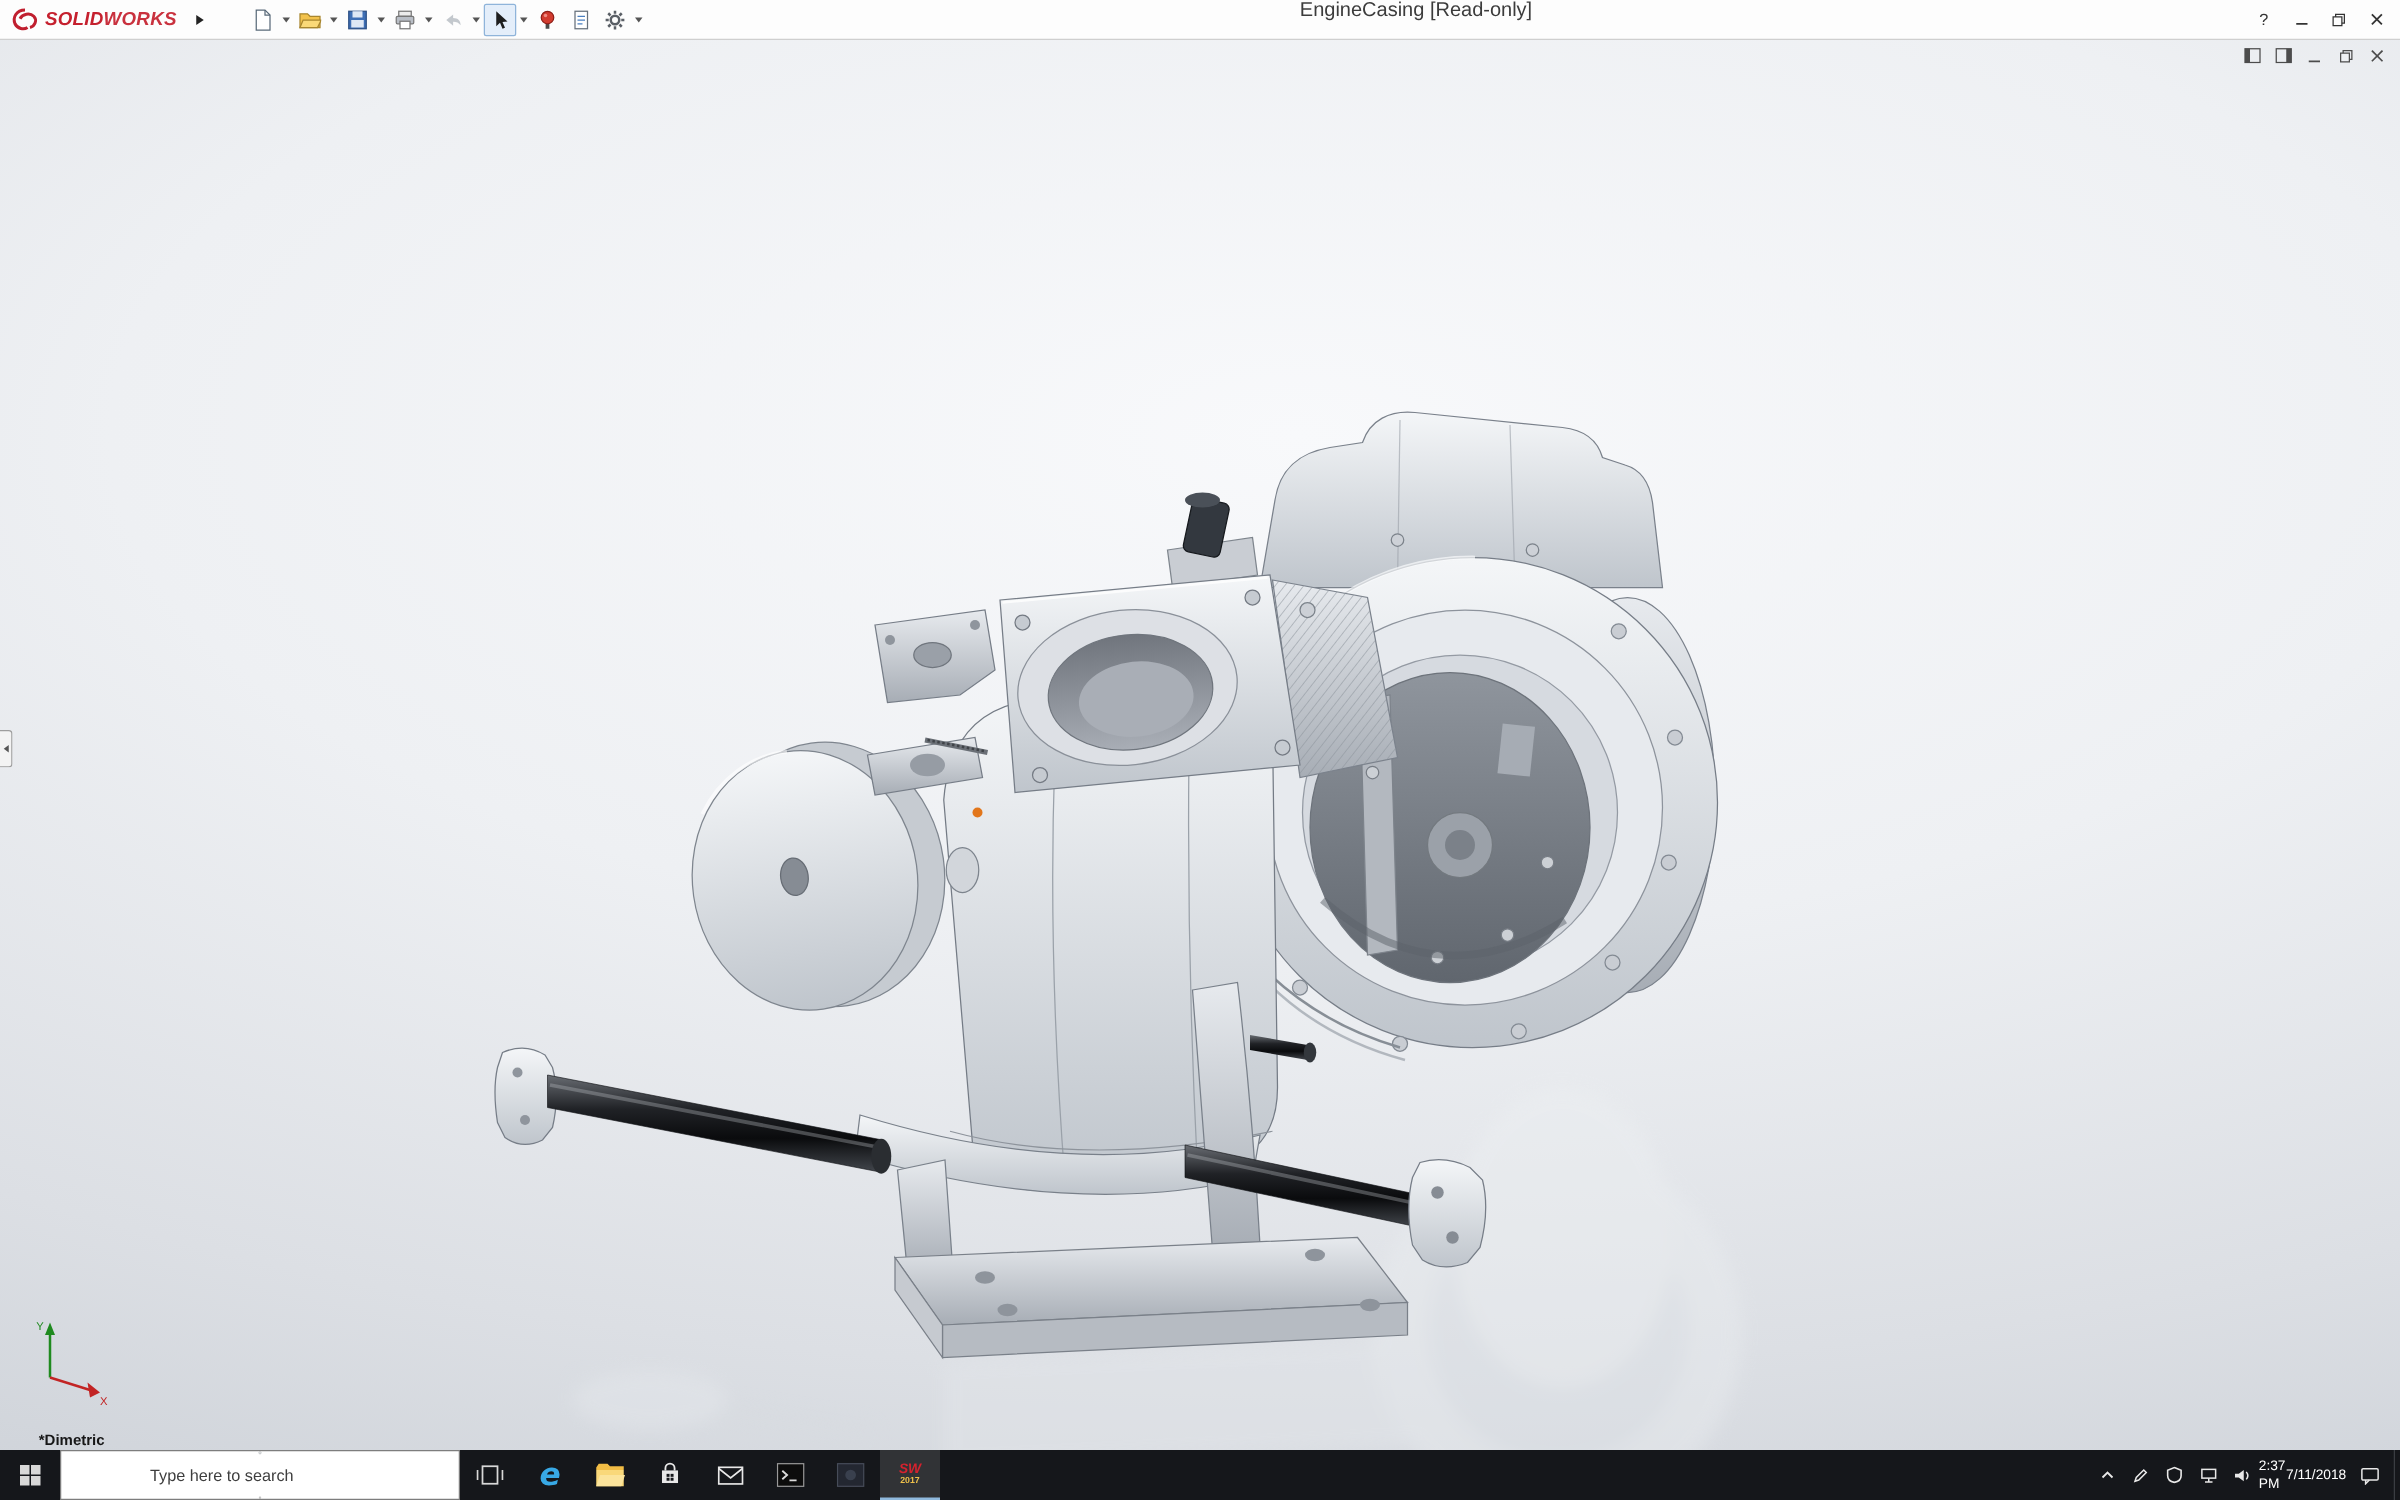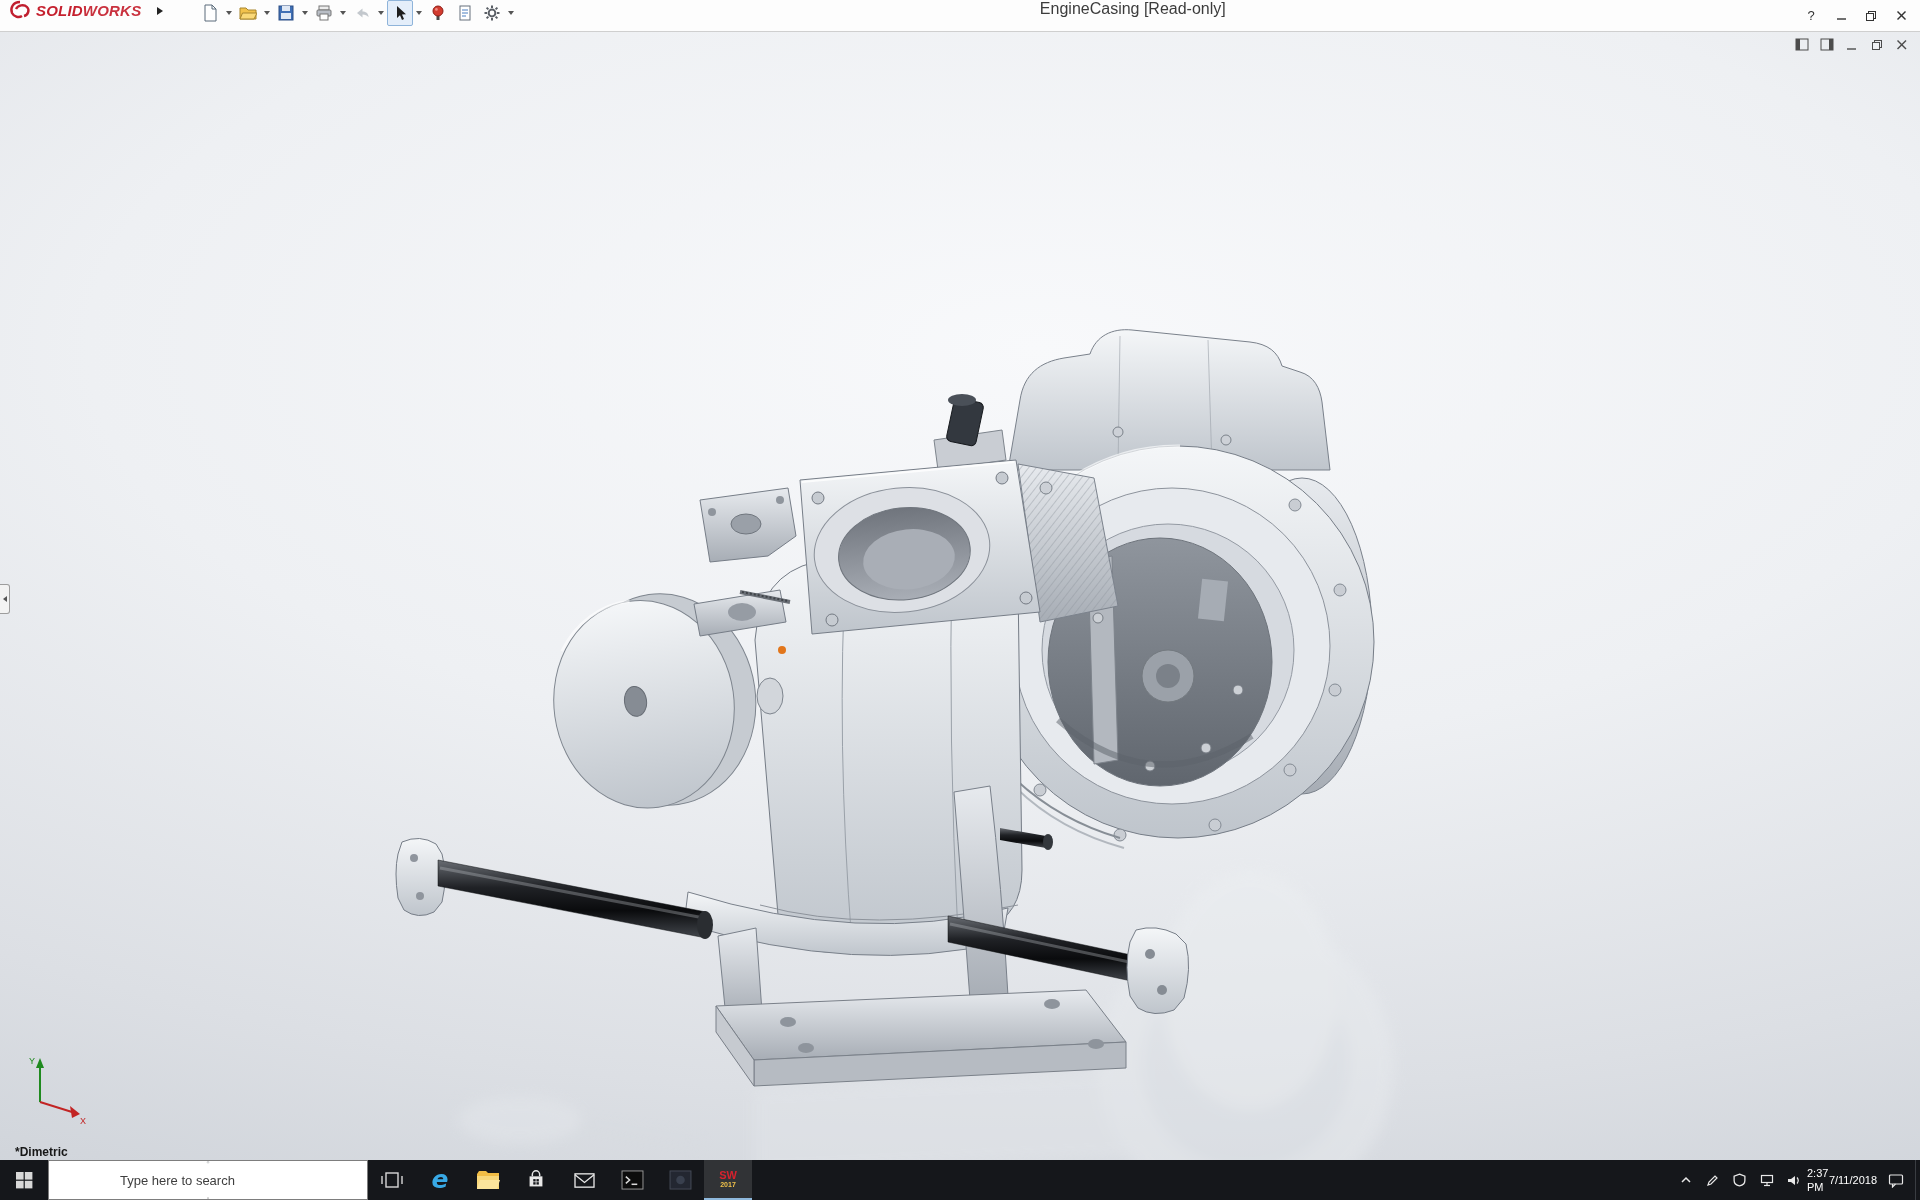--- a/index.html
+++ b/index.html
@@ -2,21 +2,21 @@
 <html><head>
 <meta charset="utf-8">
 <style>
   * { box-sizing: border-box; margin: 0; padding: 0; }
   html,body { width:1920px; height:1200px; overflow:hidden;
     font-family:"Liberation Sans","DejaVu Sans",sans-serif; background:#fff; }
 
   
   .titlebar { position:absolute; top:0; left:0; right:0; height:32px;
     background:#fdfdfd; border-bottom:1px solid #cfcfcf;
-    display:flex; align-items:flex-start; z-index:30; }
+    display:flex; align-items:center; z-index:30; }
   .brand { display:flex; align-items:center; gap:4px; padding-left:8px; }
   .brand-text { font-size:15px; font-style:italic; color:#c5202e; letter-spacing:.2px; white-space:nowrap; }
   .brand-text .solid { font-weight:800; }
   .brand-text .works { font-weight:600; opacity:.92; }
   .expand-btn { margin-left:10px; width:18px; height:22px; display:flex; align-items:center; justify-content:center; cursor:pointer; }
   .expand-btn::after { content:""; border-left:6px solid #222; border-top:4px solid transparent; border-bottom:4px solid transparent; }
   .qat { display:flex; align-items:center; gap:1px; margin-left:28px; }
   .tool { width:26px; height:26px; display:flex; align-items:center; justify-content:center; border-radius:2px; cursor:pointer; }
   .tool.dim { opacity:.4; }
   .tool.active { border:1px solid #8fb4da; background:#e4eefa; }
@@ -34,34 +34,34 @@
 
   .doc-controls { position:absolute; top:5px; right:10px; display:flex; gap:9px; z-index:5; }
   .doc-btn { width:16px; height:15px; display:flex; align-items:center; justify-content:center; cursor:pointer; }
 
   .fm-tab { position:absolute; left:0; top:552px; width:10px; height:30px; background:#f3f3f3;
     border:1px solid #9d9d9d; border-left:none; border-radius:0 3px 3px 0;
     display:flex; align-items:center; justify-content:center; cursor:pointer; z-index:5; }
   .fm-tab::after { content:""; border-right:4px solid #555; border-top:3px solid transparent; border-bottom:3px solid transparent; }
 
   .triad { position:absolute; left:22px; bottom:34px; z-index:5; }
-  .orientation { position:absolute; left:15px; bottom:1px; font-size:12px; font-weight:bold; color:#171717; z-index:5; }
+  .orientation { position:absolute; left:31px; bottom:1px; font-size:12px; font-weight:bold; color:#171717; z-index:5; }
 
   
   .taskbar { position:absolute; left:0; right:0; bottom:0; height:40px; background:#15171b;
     display:flex; align-items:stretch; z-index:40; }
   .tb-btn { width:48px; display:flex; align-items:center; justify-content:center; cursor:pointer; }
   .search-box { width:320px; background:#ffffff; display:flex; align-items:center; gap:9px;
     padding:0 10px; border:1px solid #7d7d7d; cursor:text;flex-direction:column; }
   .search-box input { flex:1; border:0; outline:0; background:transparent; font-size:13px; color:#111;
     font-family:"Liberation Sans","DejaVu Sans",sans-serif; }
   .search-box input::placeholder { color:#3e3e3e; opacity:1; }
   .sw-active { background:rgba(255,255,255,.12); border-bottom:2px solid #8fb9dd; }
   .sw-stack { display:flex; flex-direction:column; align-items:center; }
-  .sw-logo { color:#d5222e; font-weight:800; font-size:11px; line-height:11px; }
+  .sw-logo { color:#d5222e; font-weight:800; font-style:italic; font-size:11px; line-height:11px; }
   .sw-year { color:#efc14a; font-size:7px; line-height:8px; font-weight:bold; }
   .tray { margin-left:auto; display:flex; align-items:stretch; }
   .tray-icn { width:27px; display:flex; align-items:center; justify-content:center; cursor:pointer; }
   .clock { width:70px; display:flex; flex-direction:row; justify-content:center; align-items:center;
     color:#fff; font-size:11px; line-height:14px; cursor:pointer; }
   .edge-e { font:bold italic 25px "DejaVu Sans",sans-serif; fill:#38a9e6; }
 </style>
 </head>
 <body>
 

